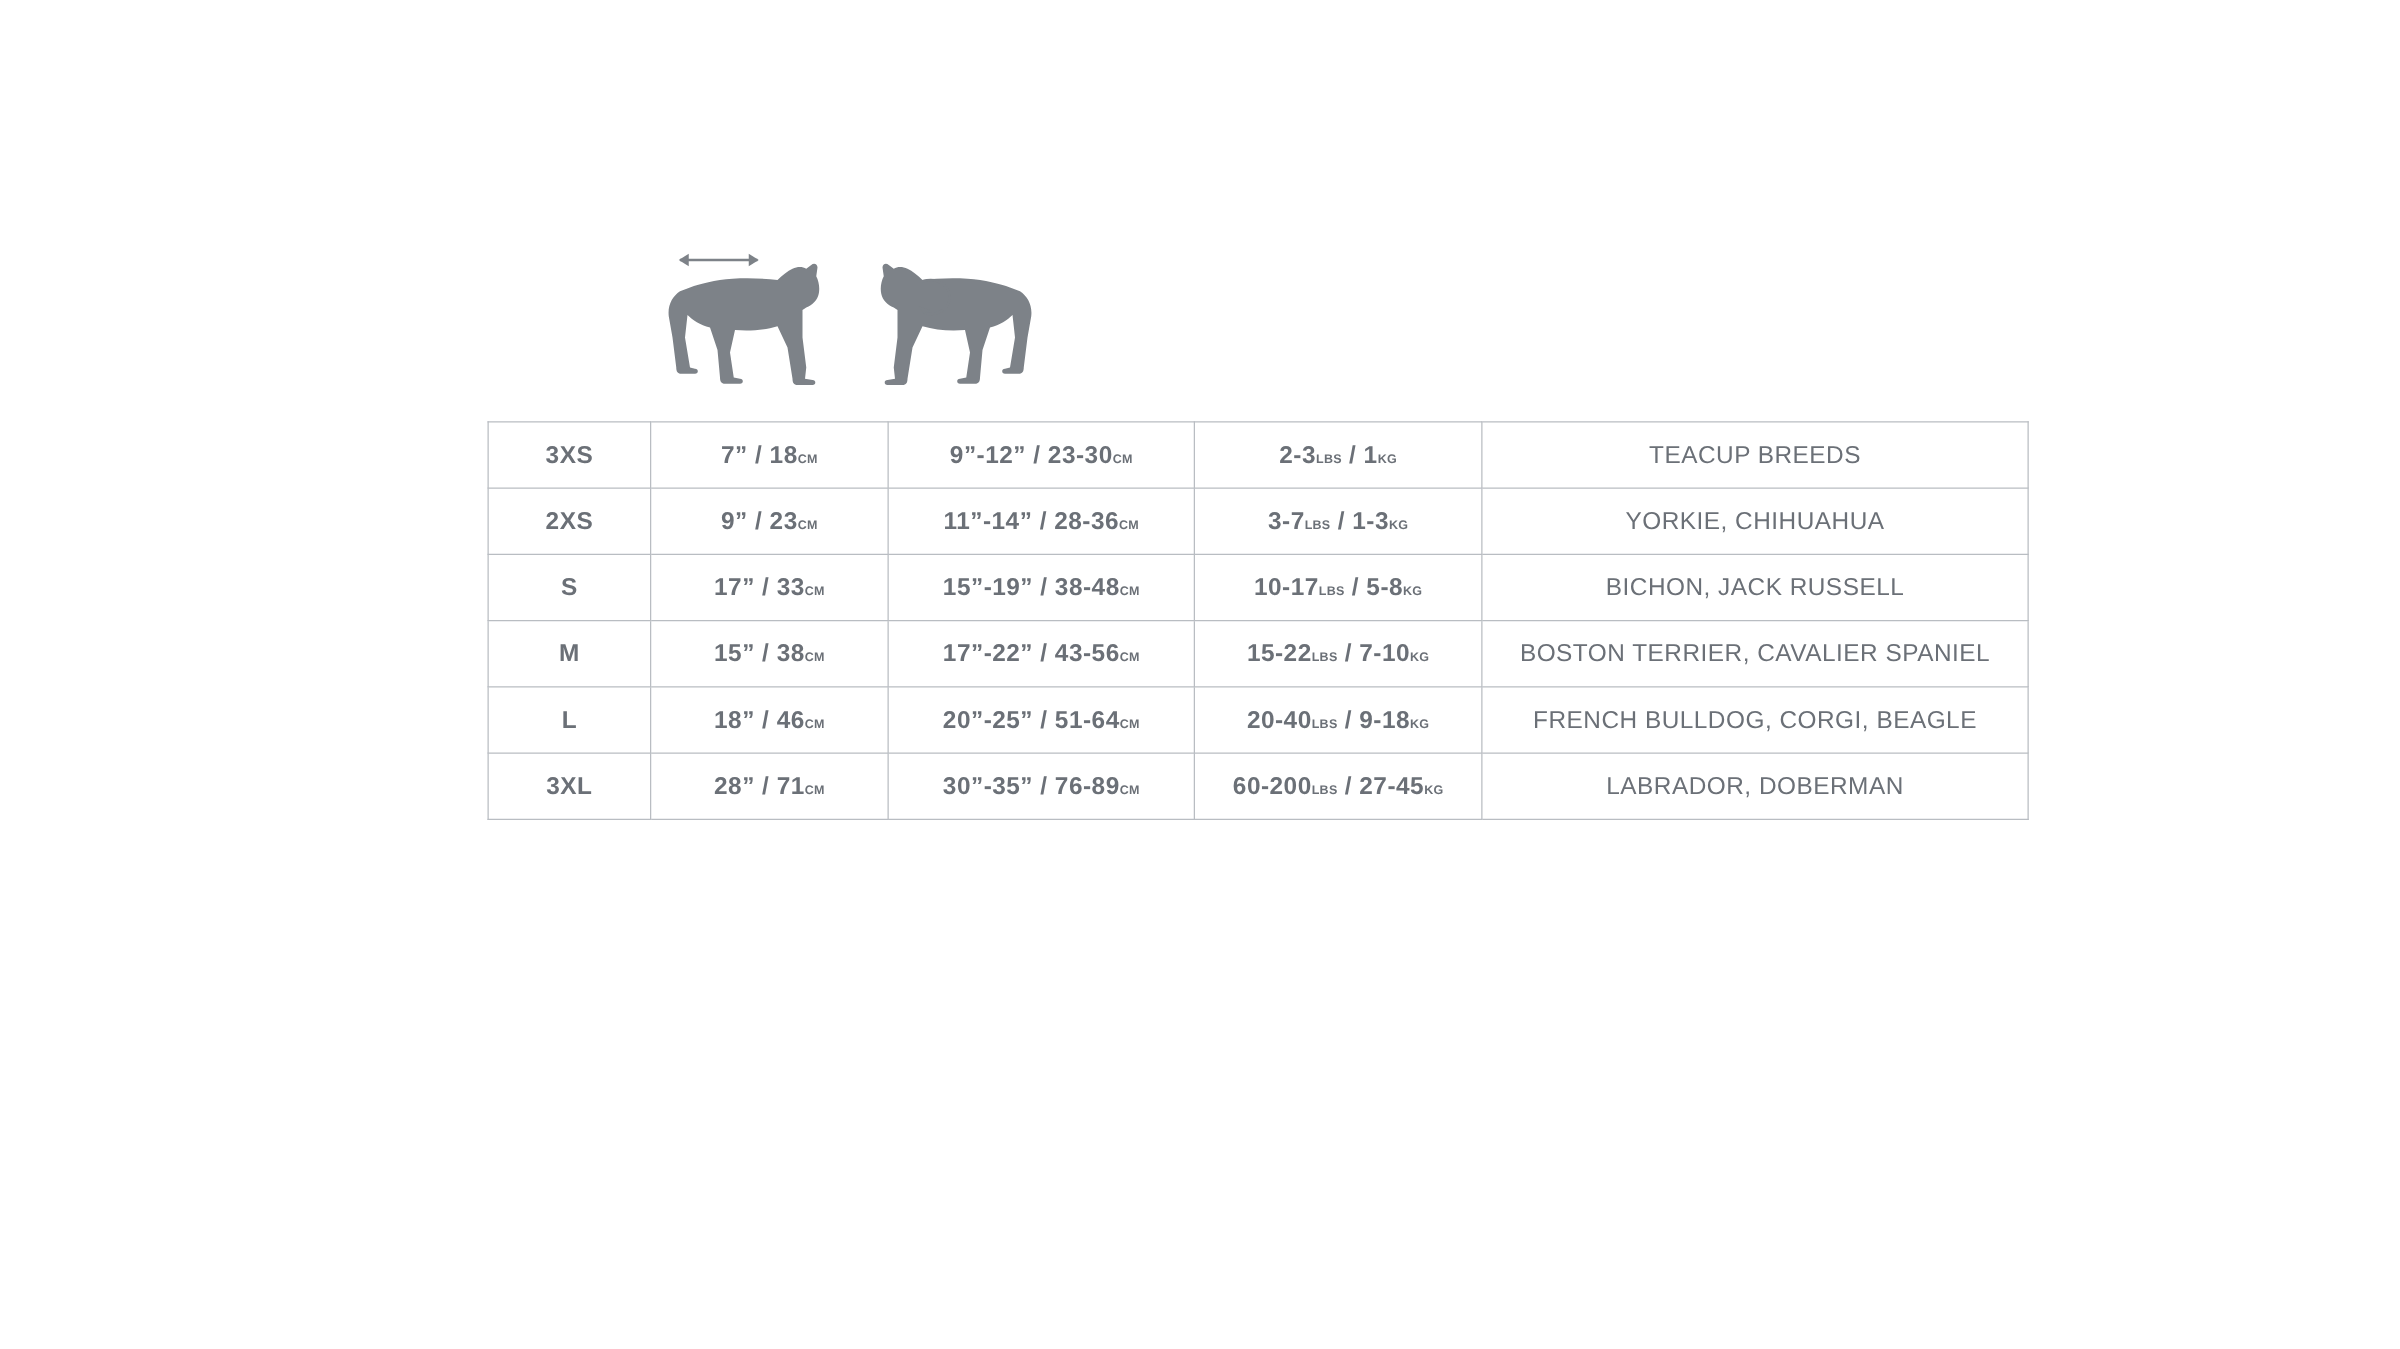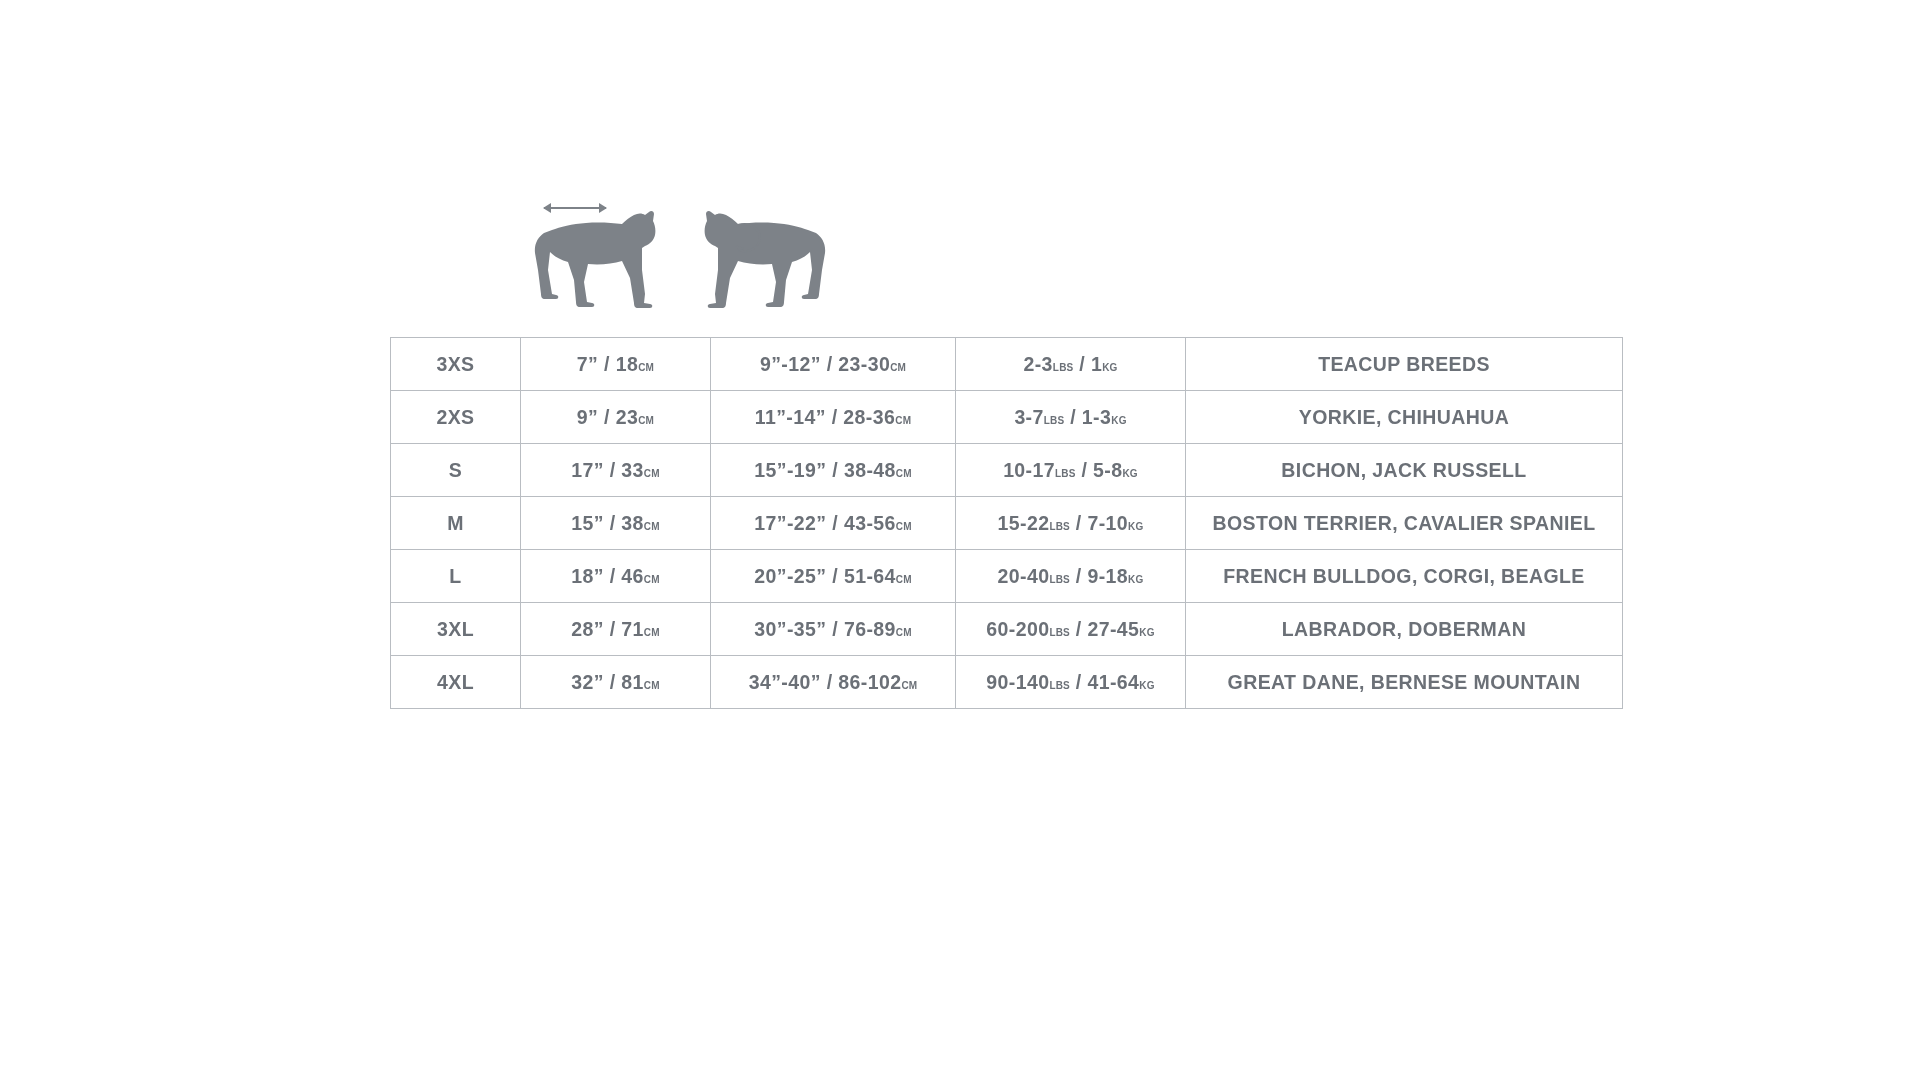--- a/index.html
+++ b/index.html
@@ -60,21 +60,21 @@
   col.c-chest  { width: 245px; }
   col.c-weight { width: 230px; }
   col.c-breeds { width: 437px; }
 
   td.size-cell {
     font-weight: bold;
     font-size: 20px;
     letter-spacing: 0.6px;
   }
   td.breed-cell {
-    font-weight: bold;
+    font-weight: normal;
     letter-spacing: 0.5px;
     font-size: 19.5px;
   }
   td.meas-cell {
     font-weight: bold;
     letter-spacing: 0.3px;
   }
   .unit {
     font-size: 10px;
     letter-spacing: 0.2px;
@@ -176,24 +176,17 @@
           <td class="meas-cell"><span>20-40</span><span class="unit">LBS</span><span> / 9-18</span><span class="unit">KG</span></td>
           <td class="breed-cell">FRENCH BULLDOG, CORGI, BEAGLE</td>
         </tr>
         <tr>
           <td class="size-cell">3XL</td>
           <td class="meas-cell"><span>28” / 71</span><span class="unit">CM</span></td>
           <td class="meas-cell"><span>30”-35” / 76-89</span><span class="unit">CM</span></td>
           <td class="meas-cell"><span>60-200</span><span class="unit">LBS</span><span> / 27-45</span><span class="unit">KG</span></td>
           <td class="breed-cell">LABRADOR, DOBERMAN</td>
         </tr>
-        <tr>
-          <td class="size-cell">4XL</td>
-          <td class="meas-cell"><span>32” / 81</span><span class="unit">CM</span></td>
-          <td class="meas-cell"><span>34”-40” / 86-102</span><span class="unit">CM</span></td>
-          <td class="meas-cell"><span>90-140</span><span class="unit">LBS</span><span> / 41-64</span><span class="unit">KG</span></td>
-          <td class="breed-cell">GREAT DANE, BERNESE MOUNTAIN</td>
-        </tr>
       </tbody>
     </table>
   </div>
 
 </div>
 
 </body></html>

